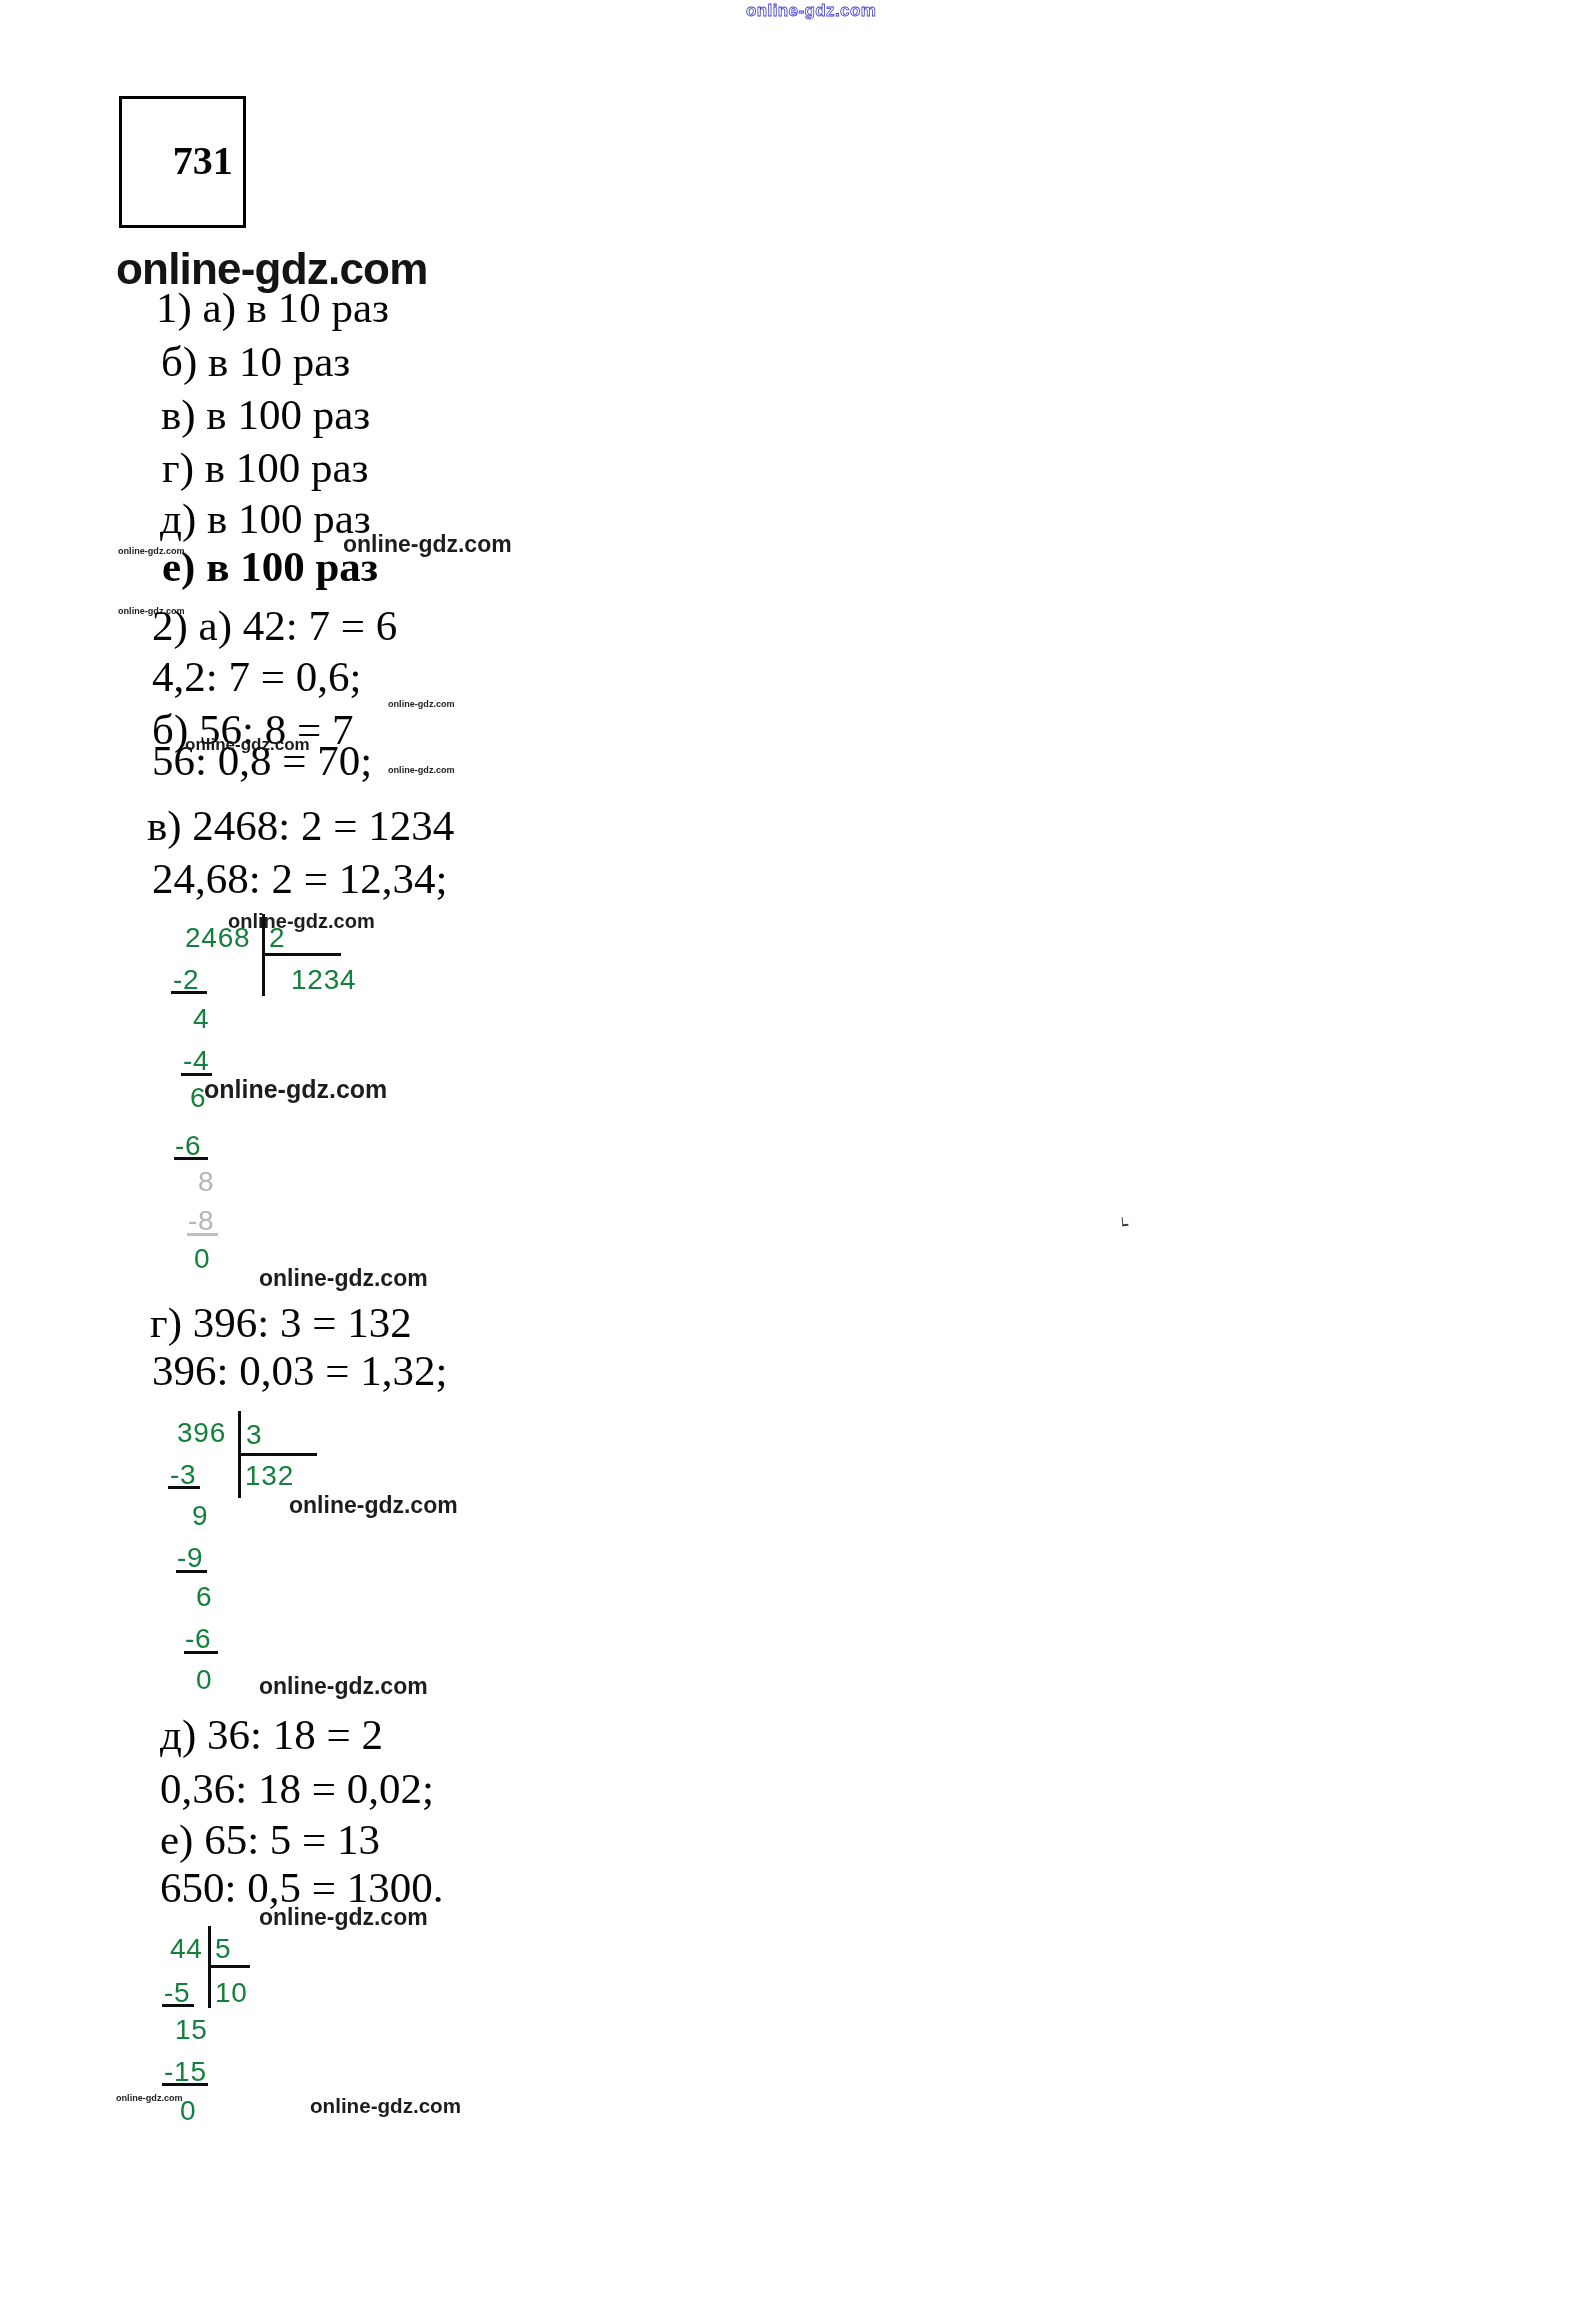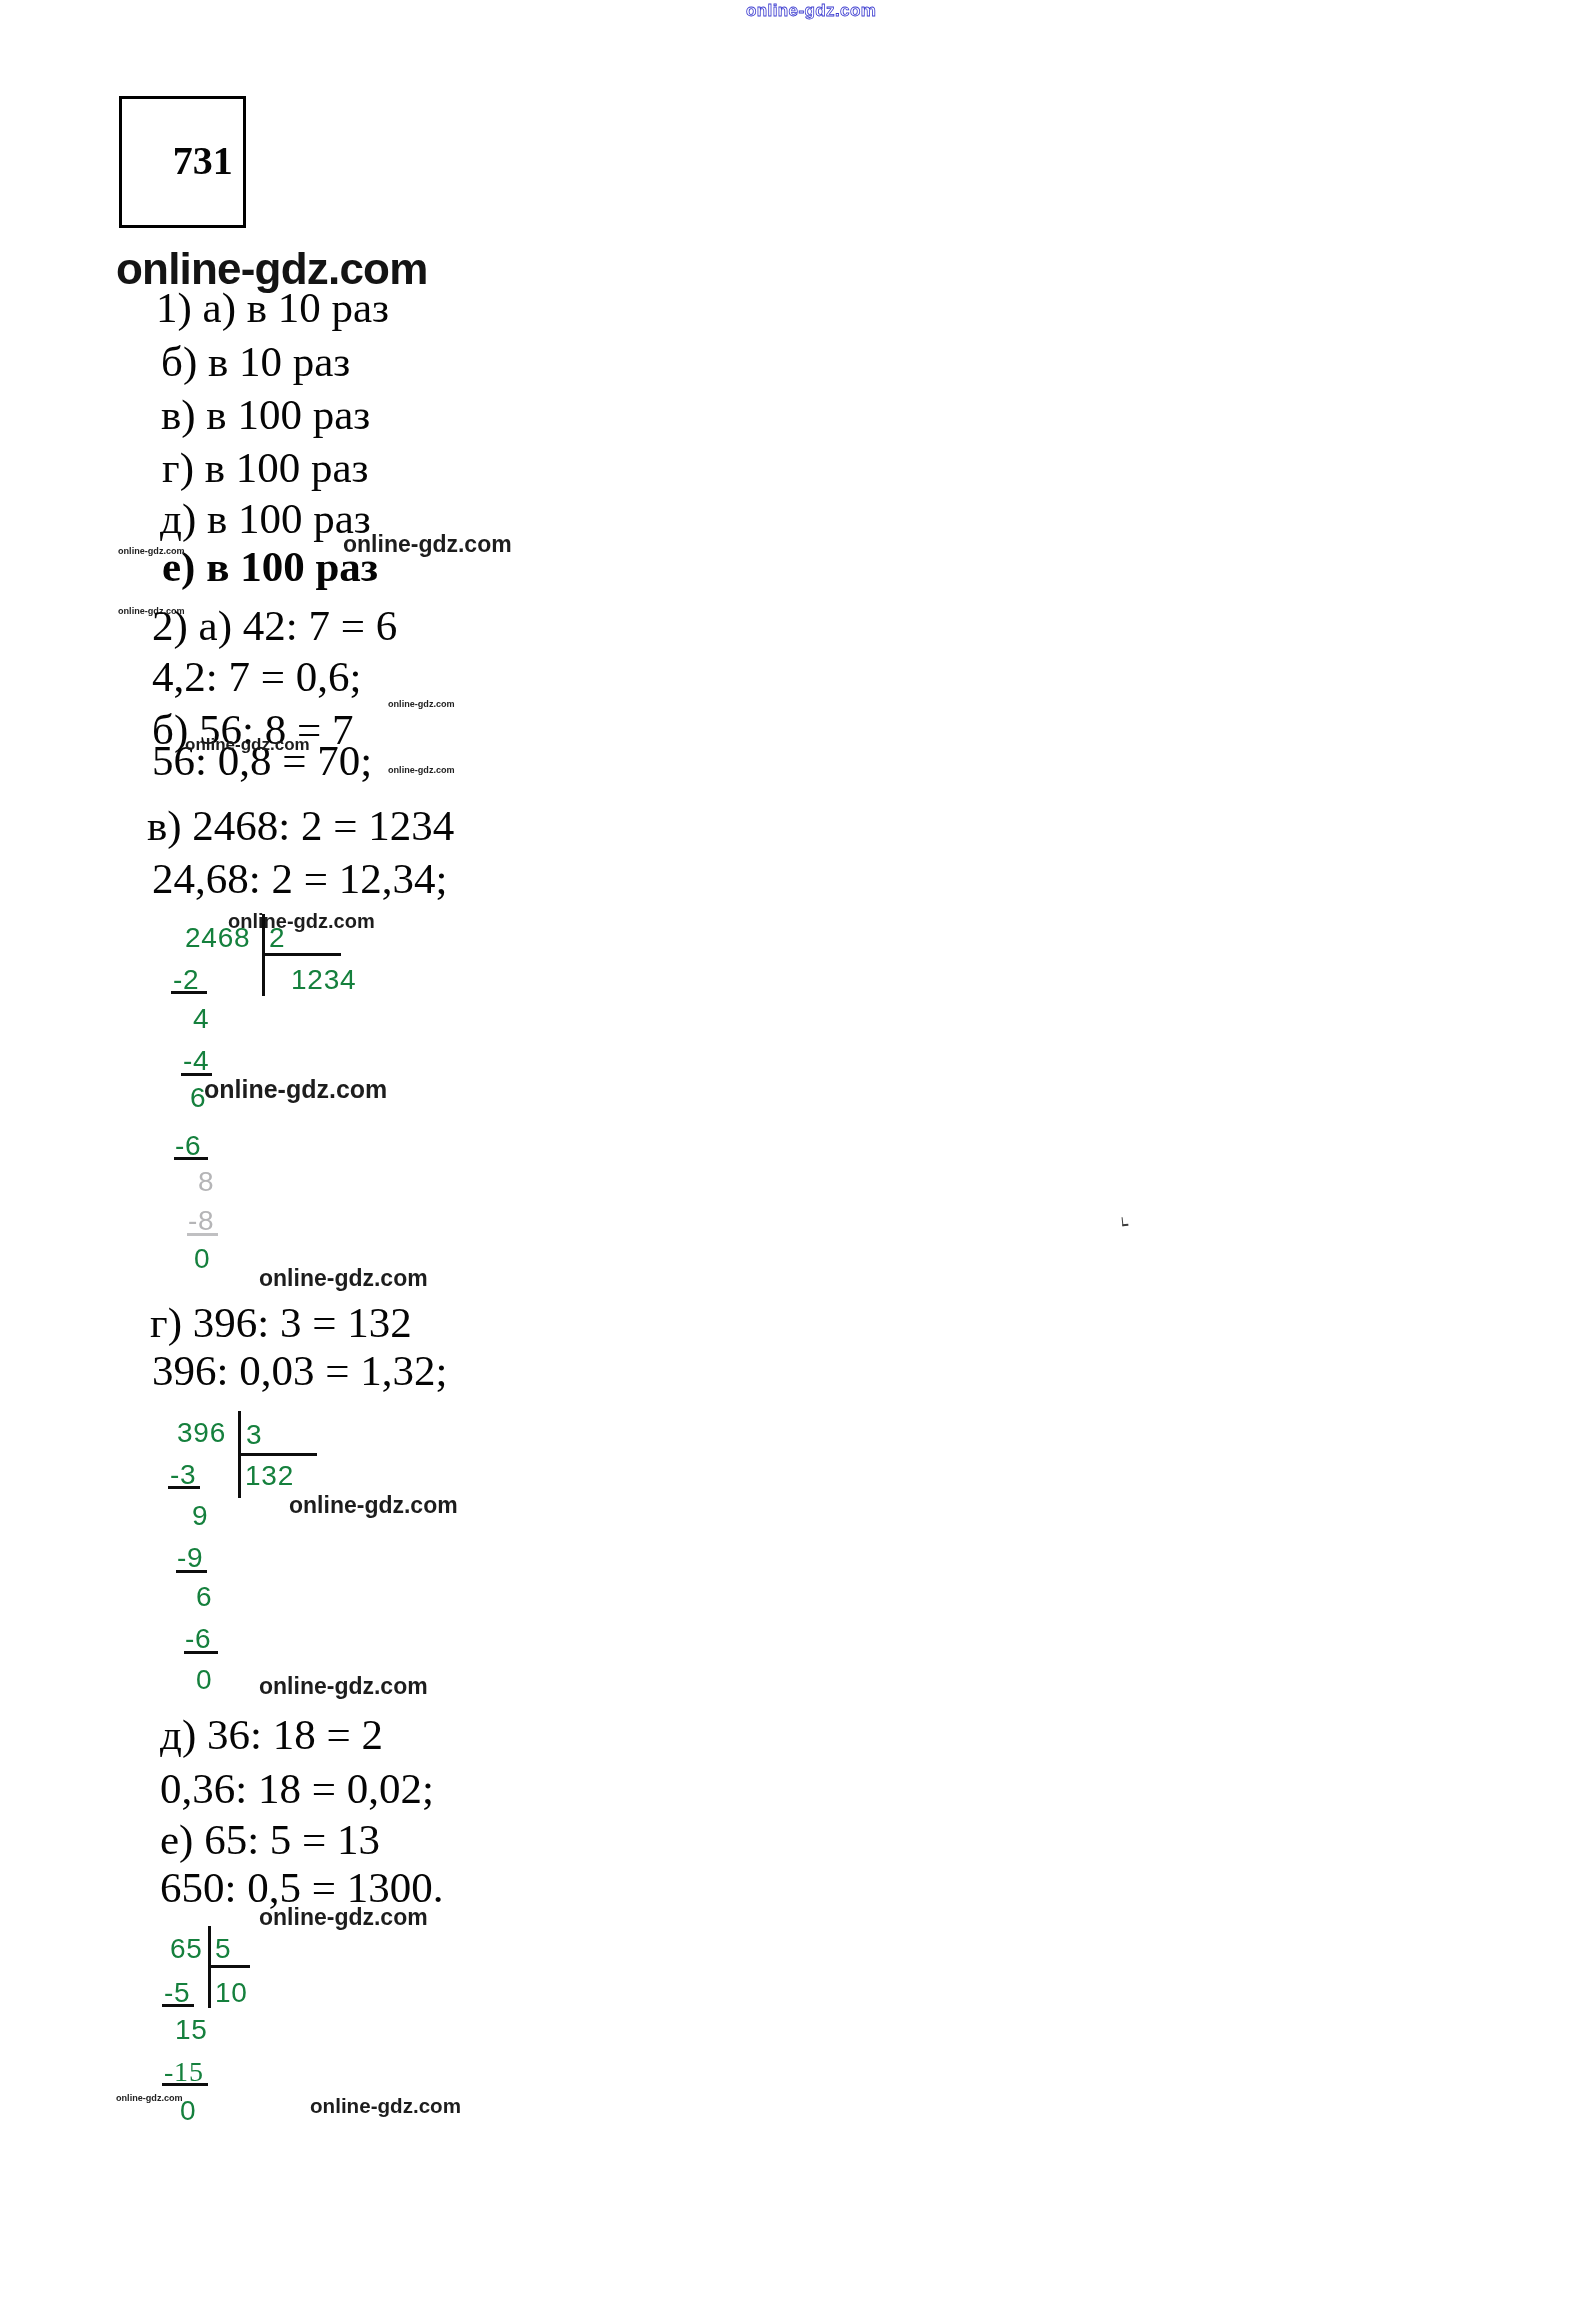--- a/index.html
+++ b/index.html
@@ -116,29 +116,29 @@
 
   <div class="abs wm-med" style="left:259px;top:1675px;font-size:23px;">online-gdz.com</div>
 
   <div class="abs sline" style="left:160px;top:1713px;">д) 36: 18 = 2</div>
   <div class="abs sline" style="left:160px;top:1767px;">0,36: 18 = 0,02;</div>
   <div class="abs sline" style="left:160px;top:1818px;">е) 65: 5 = 13</div>
   <div class="abs sline" style="left:160px;top:1866px;">650: 0,5 = 1300.</div>
 
   <div class="abs wm-med" style="left:259px;top:1906px;font-size:23px;">online-gdz.com</div>
 
-  <div class="abs dv" style="left:170px;top:1935px;">65</div>
+  <div class="abs dv" style="left:170px;top:1935px;">44</div>
   <div class="rule" style="left:208px;top:1926px;width:3px;height:82px;"></div>
   <div class="abs dv" style="left:215px;top:1935px;">5</div>
   <div class="rule" style="left:210px;top:1965px;width:40px;height:3px;"></div>
   <div class="abs dv" style="left:164px;top:1979px;">-5</div>
   <div class="rule" style="left:162px;top:2004px;width:32px;height:3px;"></div>
   <div class="abs dv" style="left:215px;top:1979px;">10</div>
   <div class="abs dv" style="left:175px;top:2016px;">15</div>
-  <div class="abs dv" style="left:164px;top:2058px;font-family:Liberation Serif, serif;">-15</div>
+  <div class="abs dv" style="left:164px;top:2058px;">-15</div>
   <div class="rule" style="left:162px;top:2083px;width:46px;height:3px;"></div>
   <div class="abs dv" style="left:180px;top:2097px;">0</div>
 
   <div class="abs wm-small" style="left:116px;top:2094px;">online-gdz.com</div>
   <div class="abs wm-med" style="left:310px;top:2096px;font-size:20.6px;">online-gdz.com</div>
 
 </div>
 
 
 </body></html>

